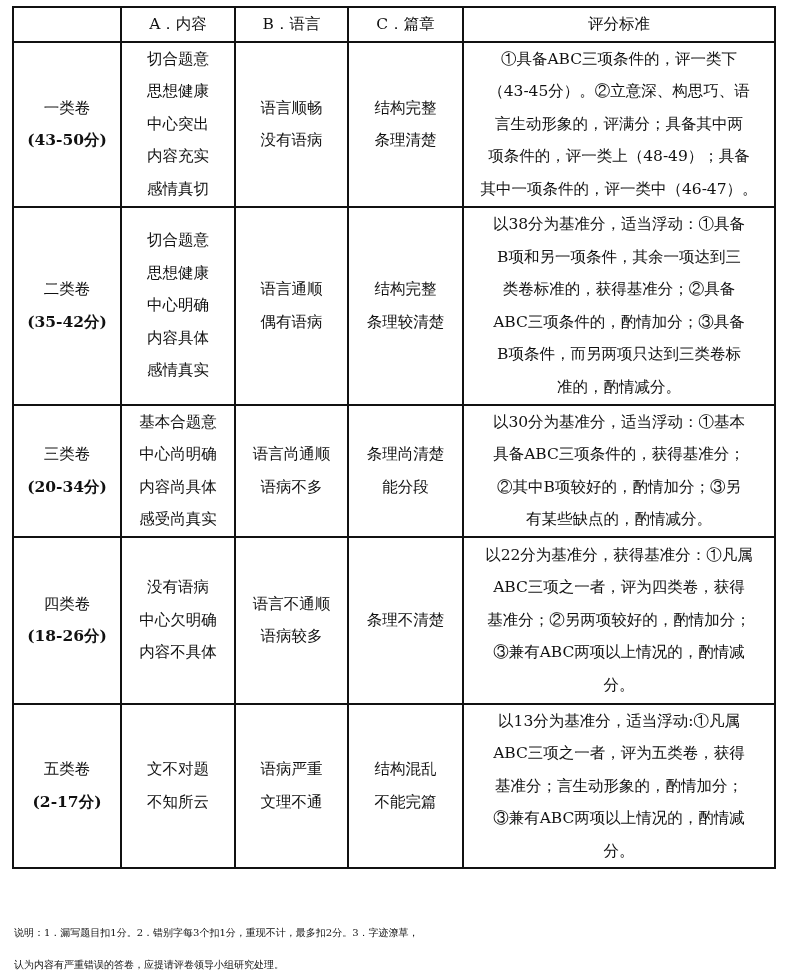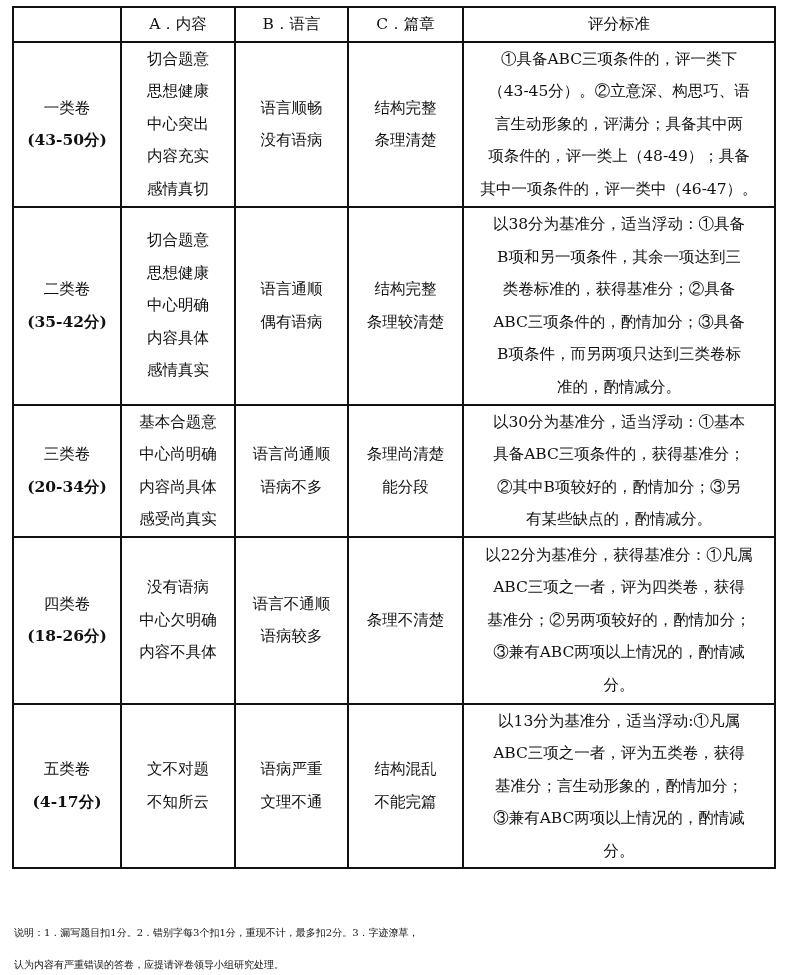--- a/index.html
+++ b/index.html
@@ -148,21 +148,21 @@
         <span class="ln">ABC三项之一者，评为四类卷，获得</span>
         <span class="ln">基准分；②另两项较好的，酌情加分；</span>
         <span class="ln">③兼有ABC两项以上情况的，酌情减</span>
         <span class="ln">分。</span>
       </td>
     </tr>
 
     <tr style="height:164px">
       <td class="lvl">
         <span class="name">五类卷</span>
-        <span class="range">(4-17分)</span>
+        <span class="range">(2-17分)</span>
       </td>
       <td>
         <span class="ln">文不对题</span>
         <span class="ln">不知所云</span>
       </td>
       <td>
         <span class="ln">语病严重</span>
         <span class="ln">文理不通</span>
       </td>
       <td>

